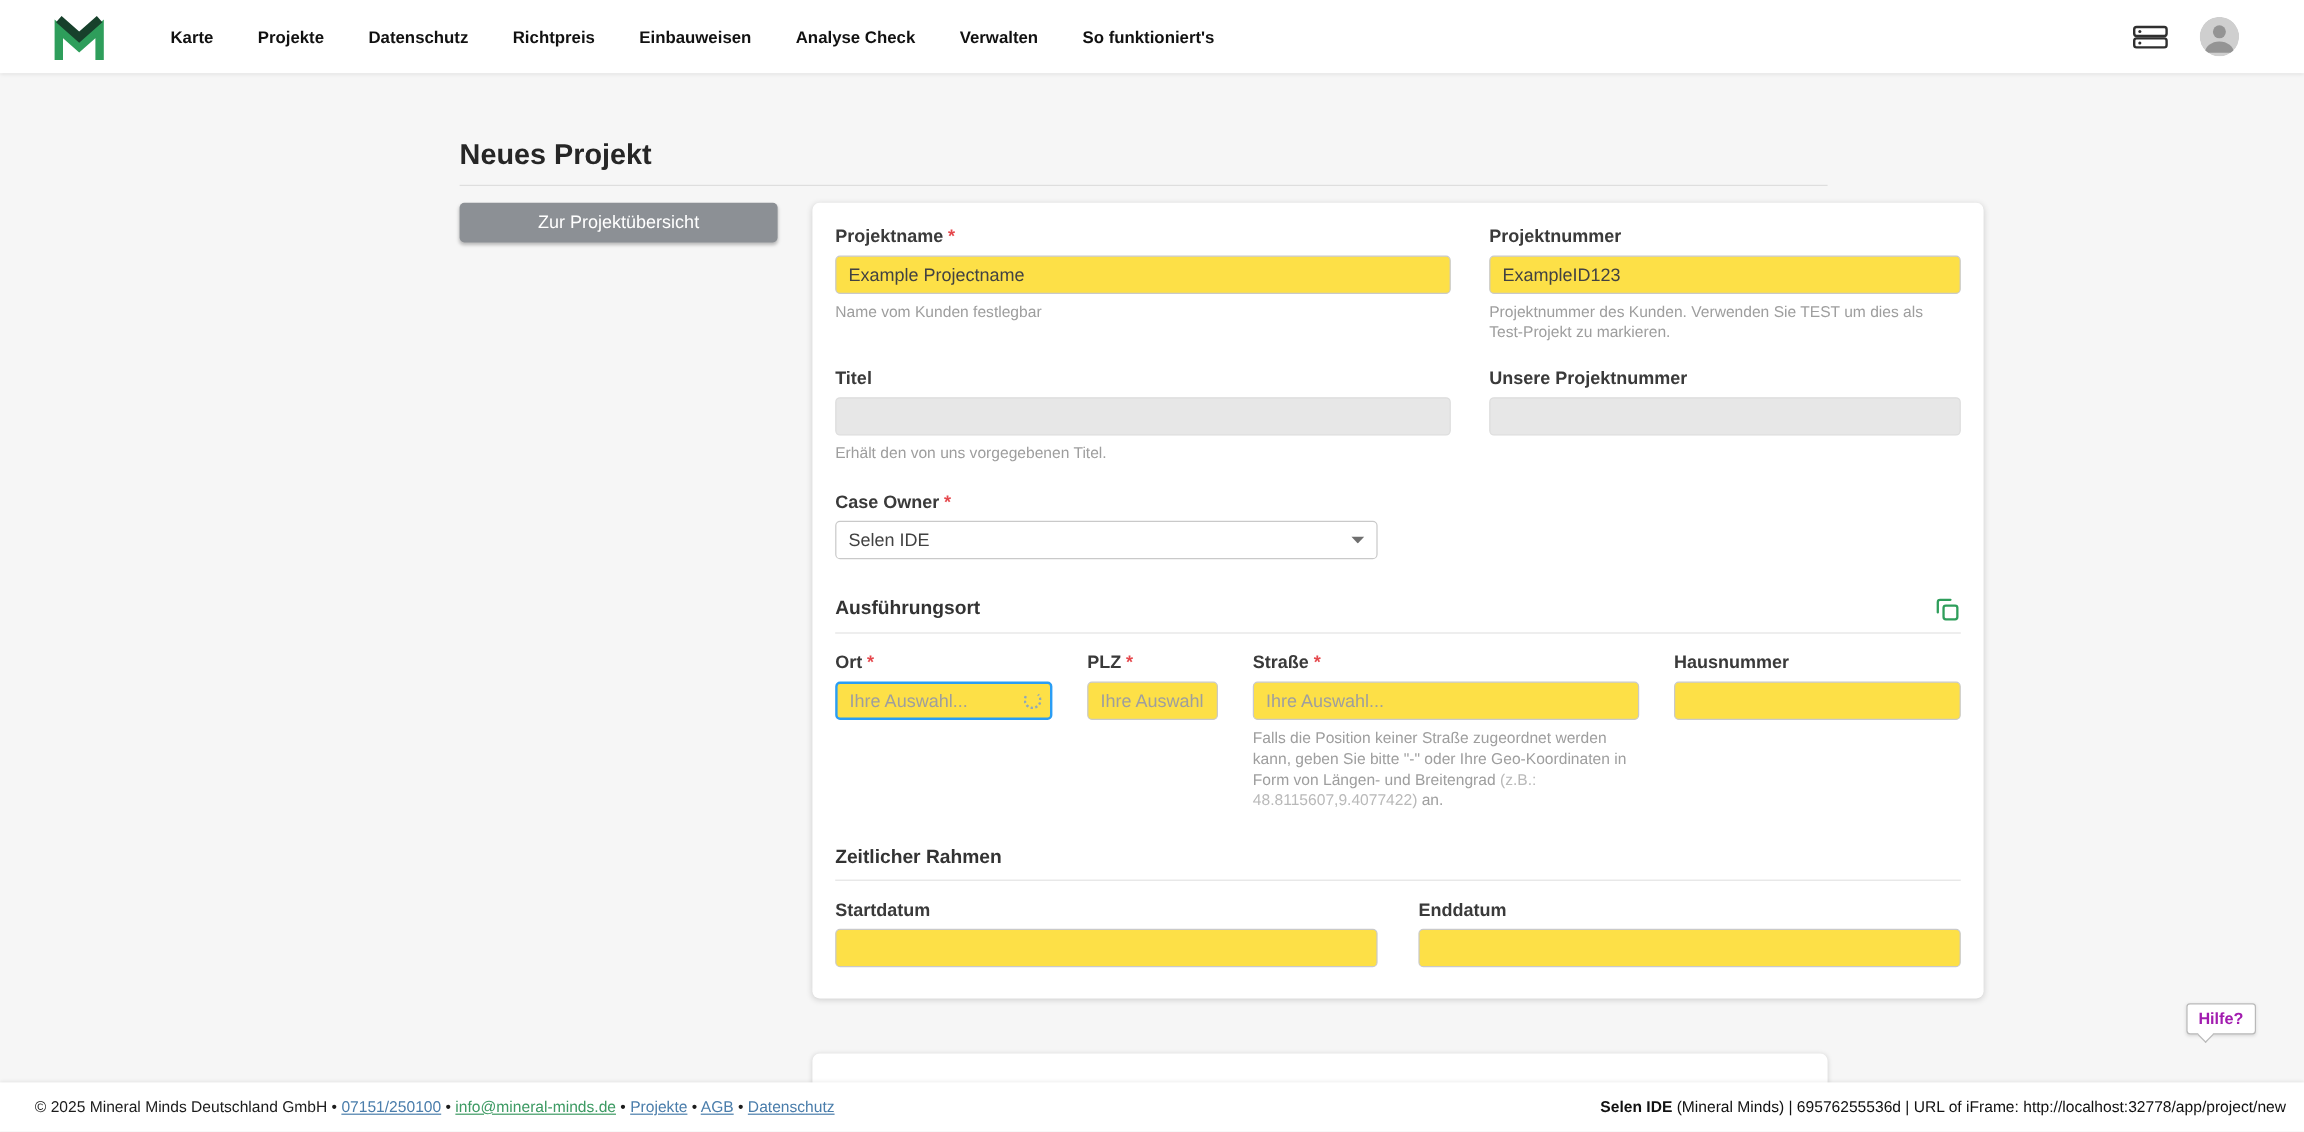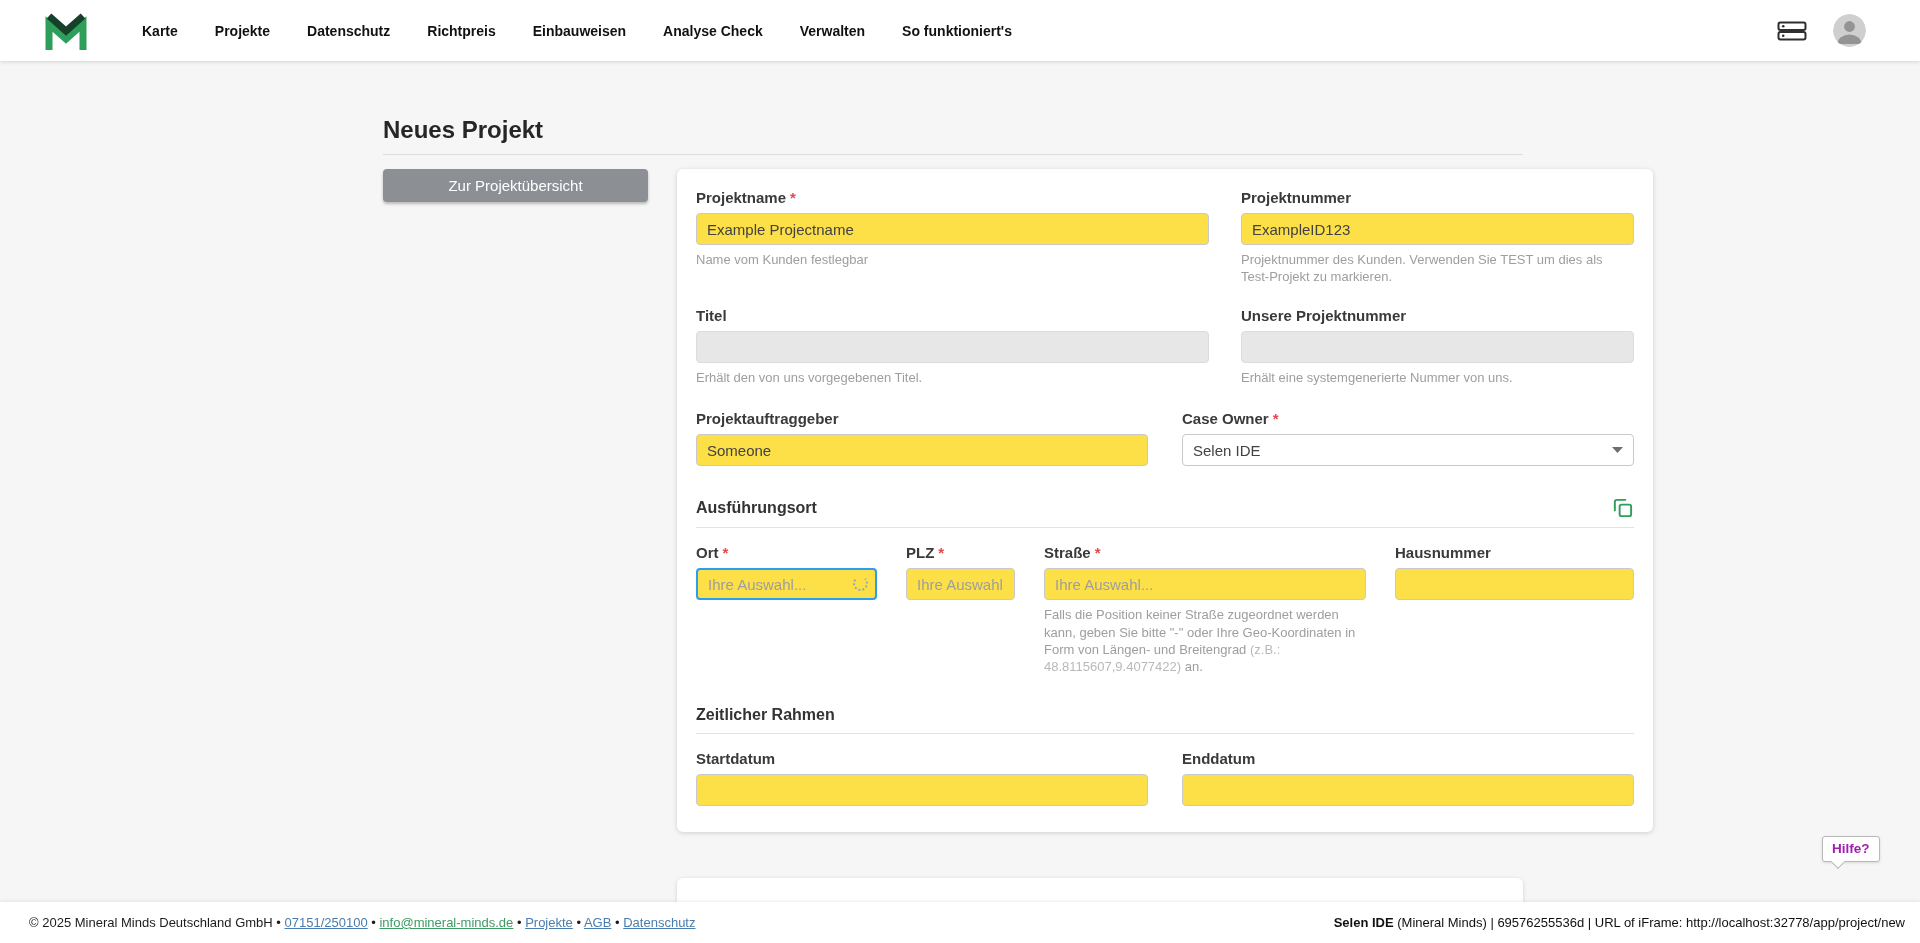--- a/index.html
+++ b/index.html
@@ -185,29 +185,24 @@
 
   <div class="form-row row-name-nr row-2">
     <div class="field">
       <div class="flabel">Titel</div>
       <input class="tinput disabled" disabled="" value="" style="">
       <div class="helper">Erhält den von uns vorgegebenen Titel.</div>
     </div>
     <div class="field">
       <div class="flabel">Unsere Projektnummer</div>
       <input class="tinput disabled" disabled="" value="" style="">
-      <div class="helper">Erhält eine systemgenerierte Nummer von uns.</div>
     </div>
   </div>
 
   <div class="form-row row-even row-3">
-    <div class="field">
-      <div class="flabel">Projektauftraggeber</div>
-      <input class="tinput" value="Someone" style="">
-    </div>
     <div class="field">
       <div class="flabel"><span>Case Owner</span><span class="req">*</span></div>
       <div class="select">
         <span>Selen IDE</span>
         <svg width="11" height="6" viewBox="0 0 11 6">
           <path d="M0 0 L11 0 L5.5 6 Z" fill="#6f6f6f"></path>
         </svg>
       </div>
     </div>
   </div>

